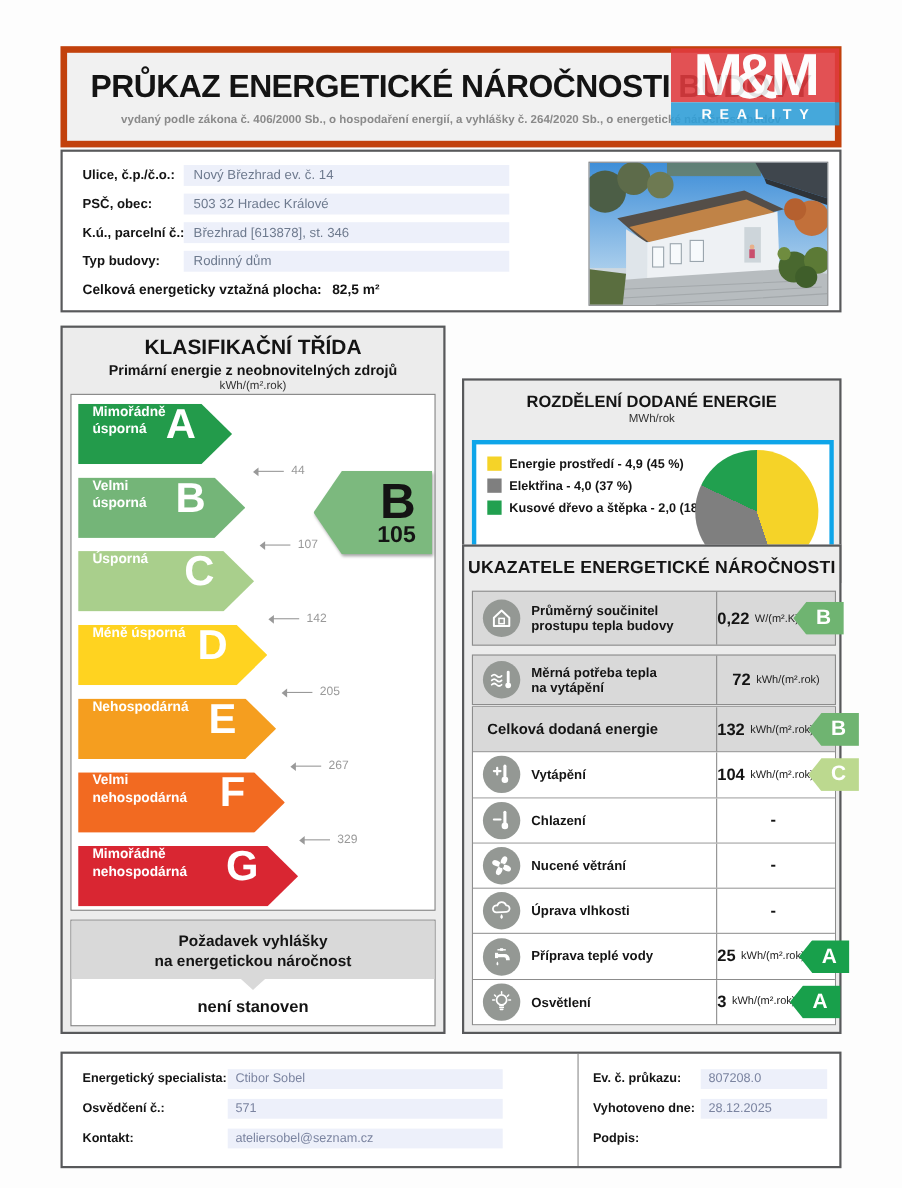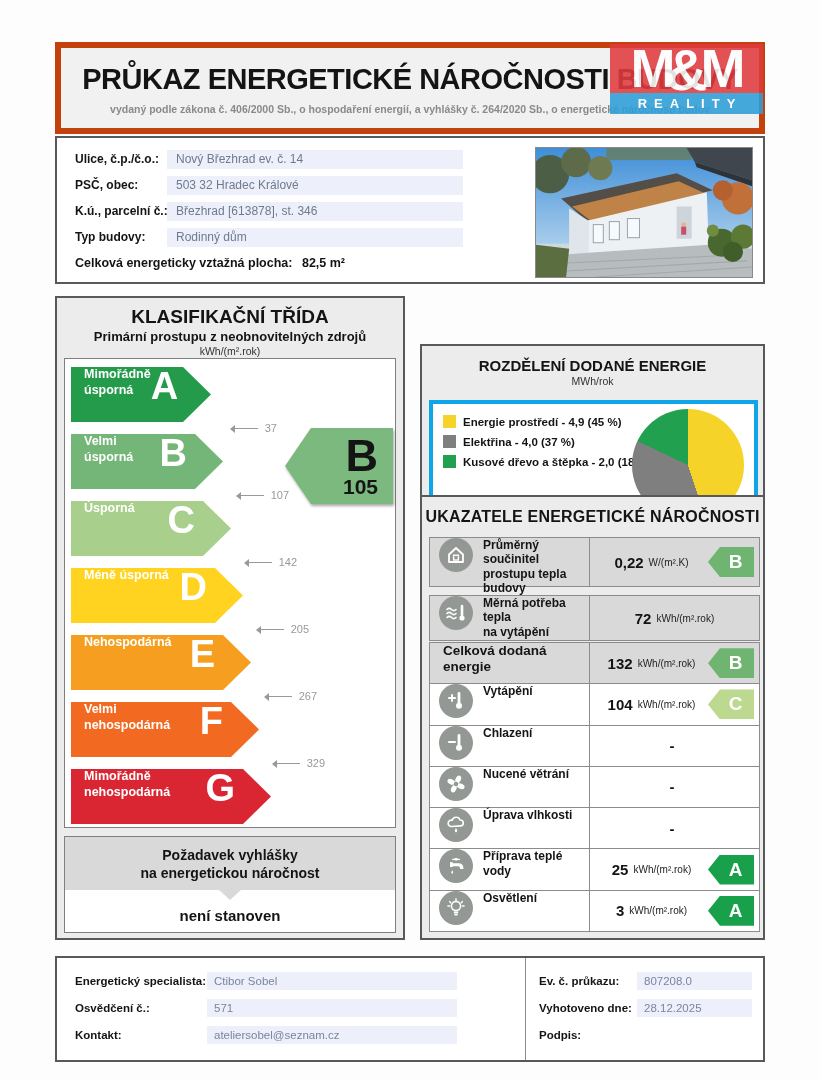--- a/index.html
+++ b/index.html
@@ -63,21 +63,21 @@
   .pie{position:absolute;right:10px;top:5px;width:112px;height:112px;border-radius:50%;}
 
   
   .gbox{position:absolute;left:7px;width:331px;background:#d9d9d9;border:1px solid #8c8c8c;box-sizing:border-box;display:flex;}
   .g1{top:40px;height:50px;}
   .g2{top:98px;height:46px;}
   .itable{position:absolute;left:7px;top:145px;width:331px;height:290px;border:1px solid #8c8c8c;box-sizing:border-box;display:flex;flex-direction:column;background:#fff;}
   .irow{flex:1;display:flex;border-bottom:1px solid #8c8c8c;background:#fff;}
   .irow:last-child{border-bottom:none;}
   .irow.gray{background:#d9d9d9;}
-  .cell-l{width:160px;display:flex;border-right:1px solid #8c8c8c;box-sizing:border-box;flex:none;}
+  .cell-l{width:222px;display:flex;align-items:center;border-right:1px solid #8c8c8c;box-sizing:border-box;flex:none;}
   .cell-l.noicon{padding-left:13px;}
   .cell-r{flex:1;position:relative;display:flex;align-items:center;justify-content:center;}
   .cell-r.has-badge{padding-right:46px;}
   .icirc{width:34px;height:34px;border-radius:50%;background:#949894;margin:0 10px 0 9px;flex:none;display:flex;align-items:center;justify-content:center;}
   .icirc svg{width:24px;height:24px;display:block;}
   .ilabel{font-size:12px;font-weight:bold;line-height:1.2;color:#141414;white-space:pre-line;}
   .ilabel.big{font-size:13.5px;}
   .ival{font-size:15px;font-weight:bold;color:#141414;margin-right:5px;}
   .iunit{font-size:10px;color:#222;}
   .badge{position:absolute;right:5px;top:50%;transform:translateY(-50%);width:46px;height:30px;clip-path:polygon(0 50%,26% 0,100% 0,100% 100%,26% 100%);color:#fff;font-weight:bold;font-size:19px;display:flex;align-items:center;justify-content:center;padding-left:9px;box-sizing:border-box;}
@@ -154,32 +154,32 @@
       <polygon points="0,96 33,100 30,128 0,128" fill="#5a6e3f"></polygon>
       <circle cx="185" cy="94" r="14" fill="#49682f"></circle>
       <circle cx="206" cy="88" r="12" fill="#5c7a36"></circle>
       <circle cx="196" cy="103" r="10" fill="#3f5e2a"></circle>
       <circle cx="176" cy="82" r="6" fill="#6f8c3f"></circle>
     </svg>
   </div>
 
   <div class="panel p-left">
     <div class="t1">KLASIFIKAČNÍ TŘÍDA</div>
-    <div class="t2">Primární prostupu z neobnovitelných zdrojů</div>
+    <div class="t2">Primární energie z neobnovitelných zdrojů</div>
     <div class="t3">kWh/(m².rok)</div>
 
     <div class="bars-box">
       <div class="bar bw0" style="background-color: rgb(35, 155, 75);">
         <span class="bar-label">Mimořádně
 úsporná</span>
         <span class="bar-letter">A</span>
       </div>
       <div class="th thw0">
           <span class="arr"></span>
-          <span>37</span>
+          <span>44</span>
         </div>
       <div class="bar bw1" style="background-color: rgb(116, 181, 120);">
         <span class="bar-label">Velmi
 úsporná</span>
         <span class="bar-letter">B</span>
       </div>
       <div class="th thw1">
           <span class="arr"></span>
           <span>107</span>
         </div>

